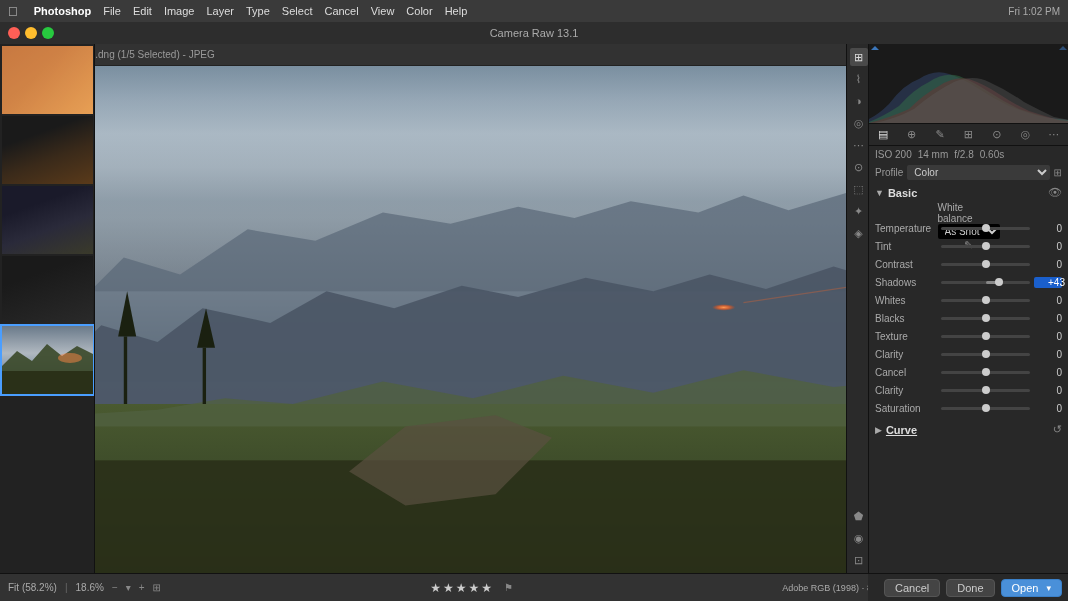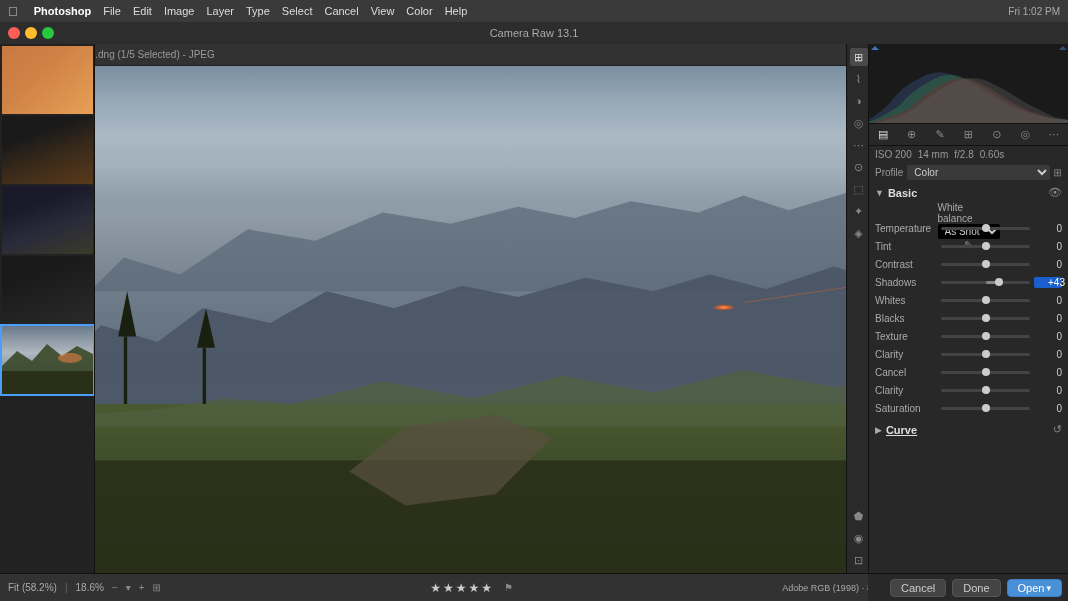--- a/index.html
+++ b/index.html
@@ -349,21 +349,21 @@
       color: #ccc;
     }
     .btn-primary {
       background: #4a90d9;
       border-color: #3a80c9;
       color: #fff;
     }
     .btn-open {
       display: flex;
       align-items: center;
-      gap: 2px;
+      gap: 8px;
     }
 
     
     .right-toolbar {
       position: absolute;
       top: 44px; right: 198px;
       width: 24px;
       bottom: 28px;
       background: #2a2a2a;
       border-left: 1px solid #111;

